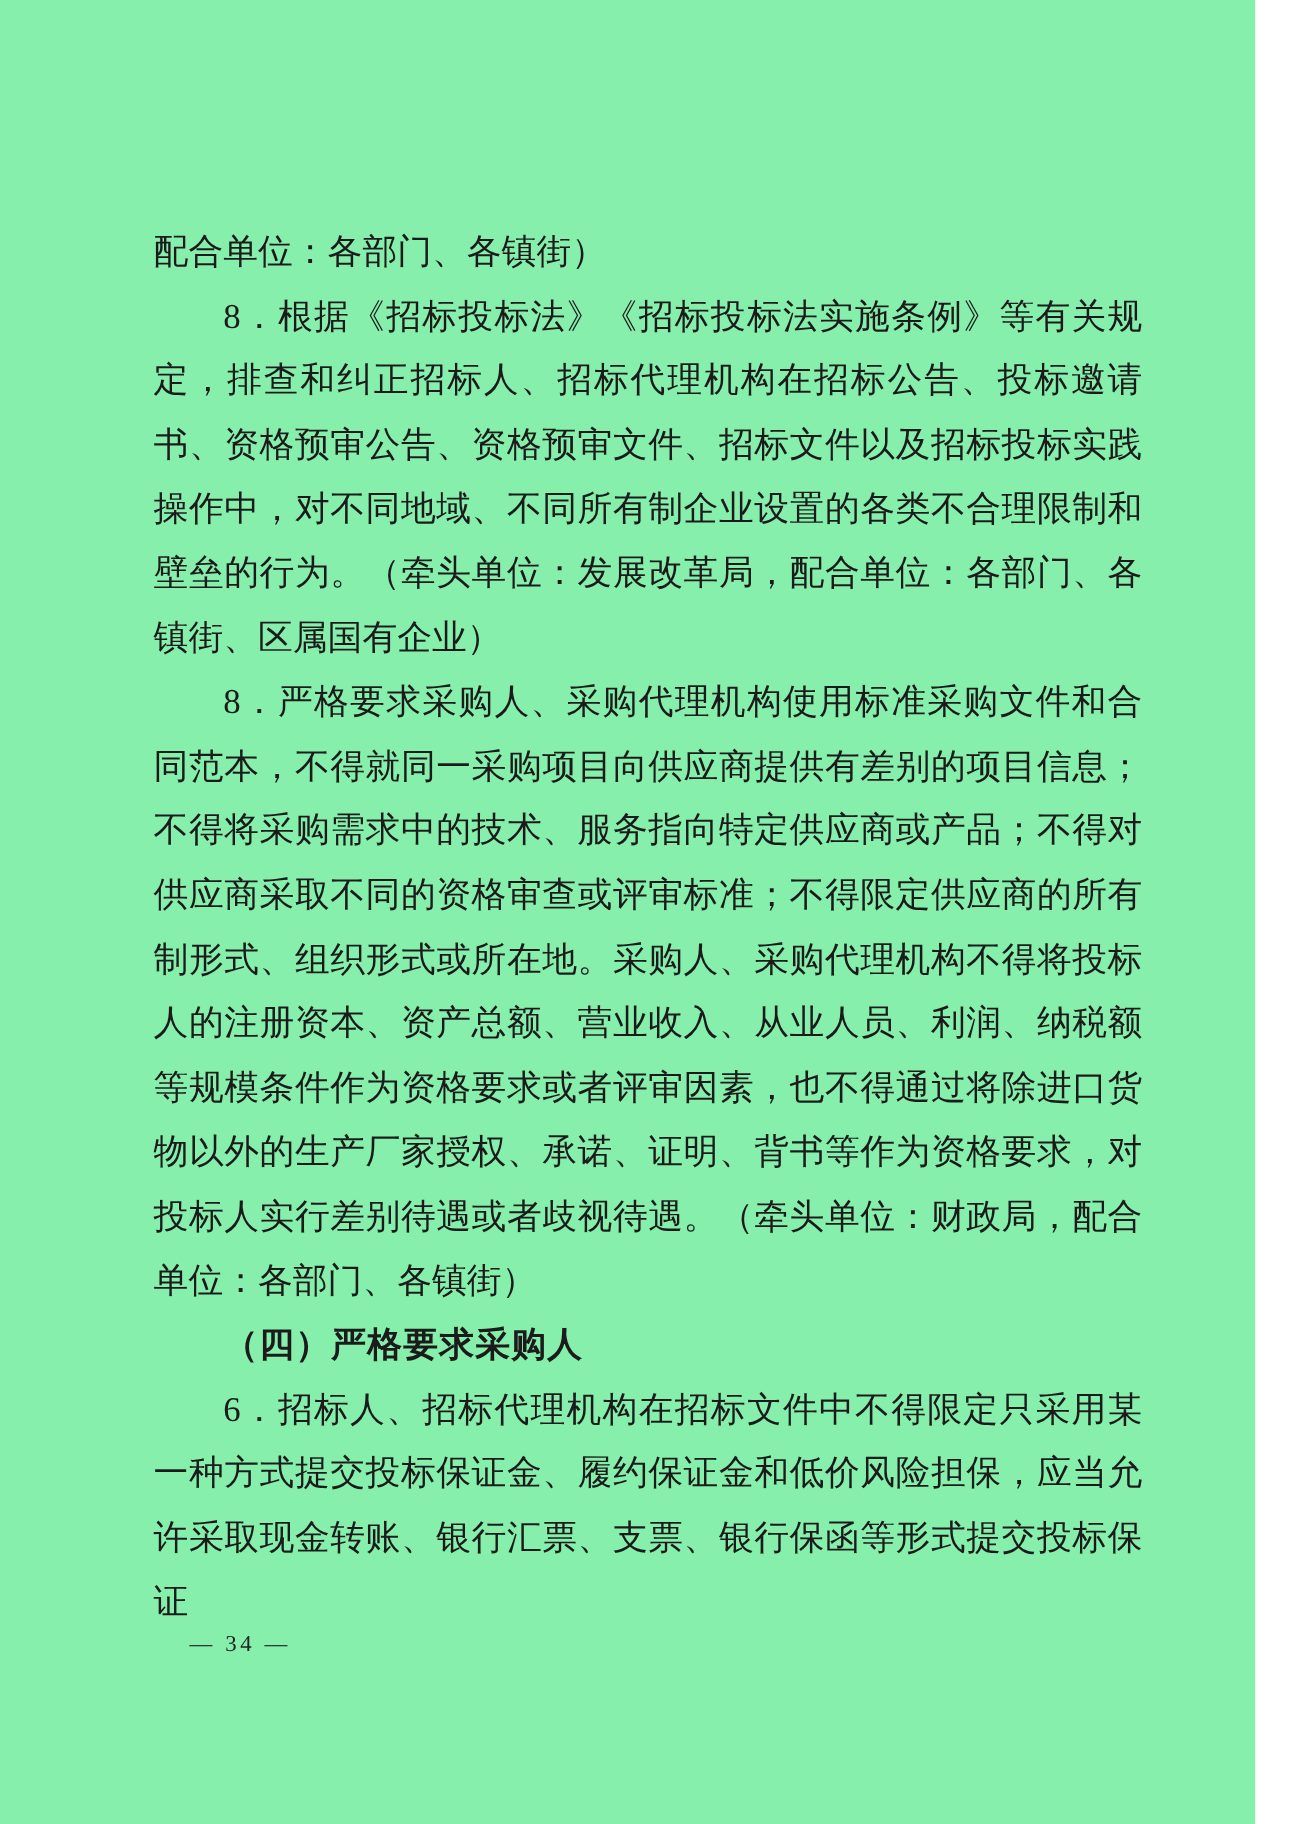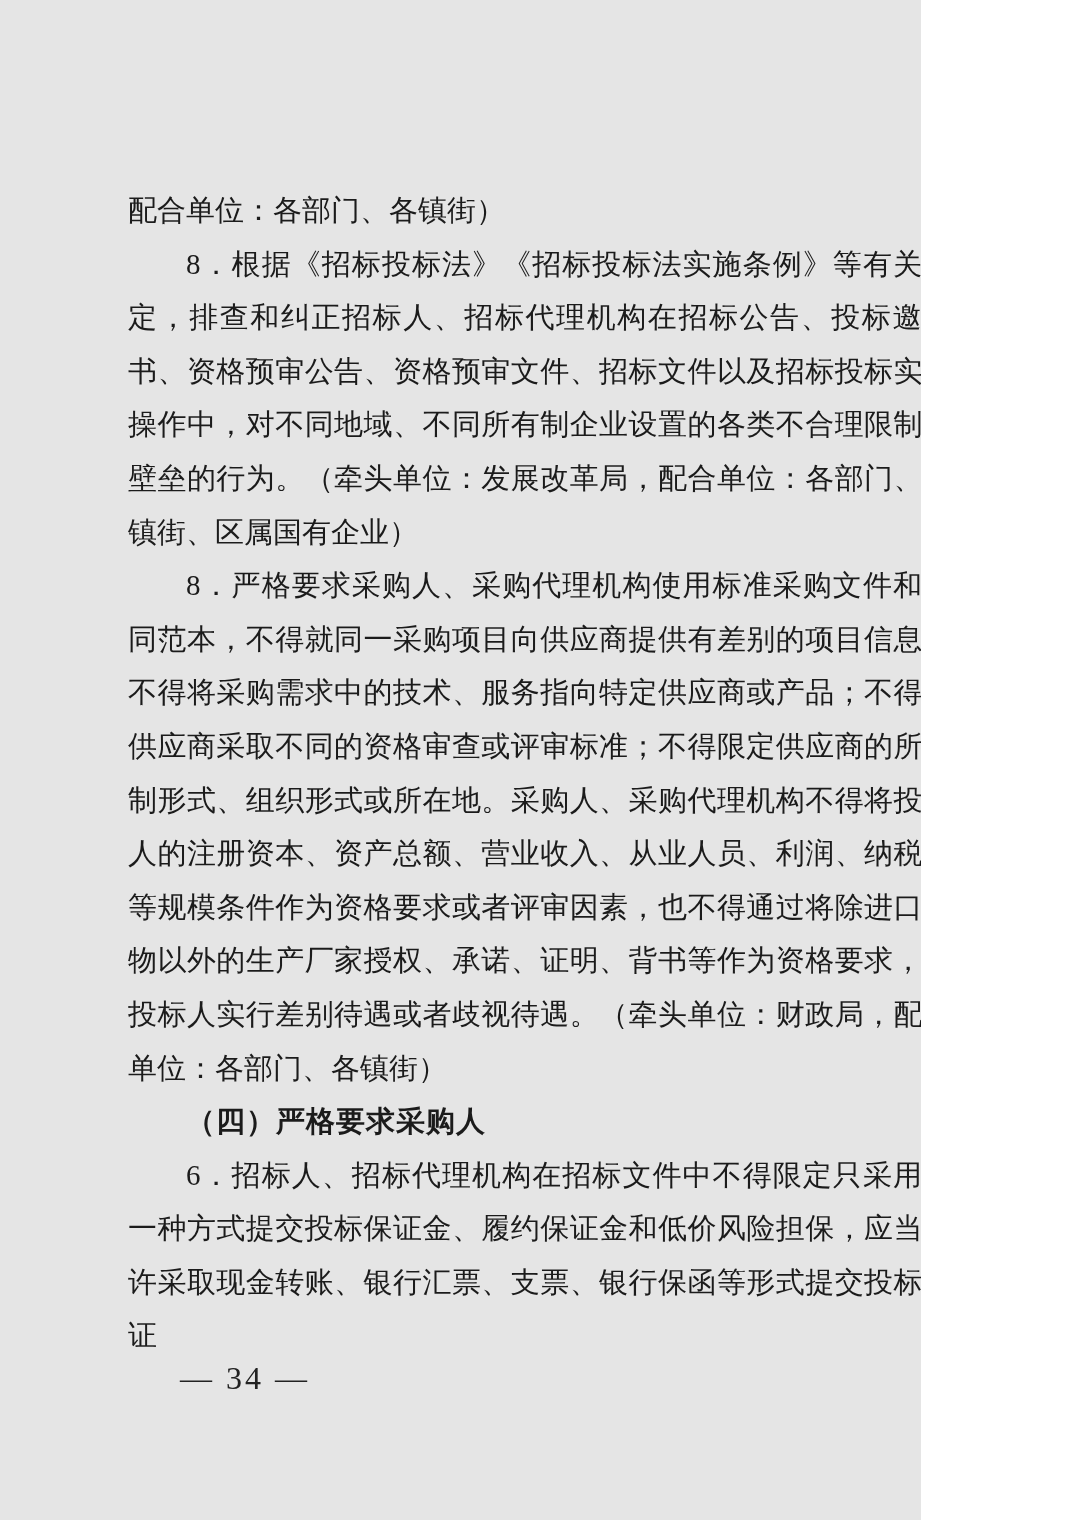--- a/index.html
+++ b/index.html
@@ -2,23 +2,23 @@
 <html><head>
 <meta charset="utf-8">
 <style>
   html, body {
     margin: 0;
     padding: 0;
     background: #ffffff;
   }
   .page {
     position: relative;
-    width: 921px;
+    width: 1046px;
     height: 1520px;
-    background: #e5e5e5;
+    background: #86efac;
     overflow: hidden;
     font-family: "Liberation Serif", "DejaVu Serif", serif;
     color: #1b1b1b;
   }
   .content {
     position: absolute;
     left: 128px;
     top: 184px;
     width: 824px;
     font-size: 29px;
@@ -36,23 +36,23 @@
   .para-no-indent {
     text-indent: 0;
   }
   .section-heading {
     text-indent: 2em;
     font-weight: bold;
     letter-spacing: 1px;
   }
   .page-footer {
     position: absolute;
-    left: 180px;
+    left: 158px;
     top: 1360px;
-    font-size: 32px;
+    font-size: 19px;
     letter-spacing: 3px;
     color: #222222;
   }
 </style>
 </head>
 <body>
 
 <div class="page">
 
   <div class="content">

